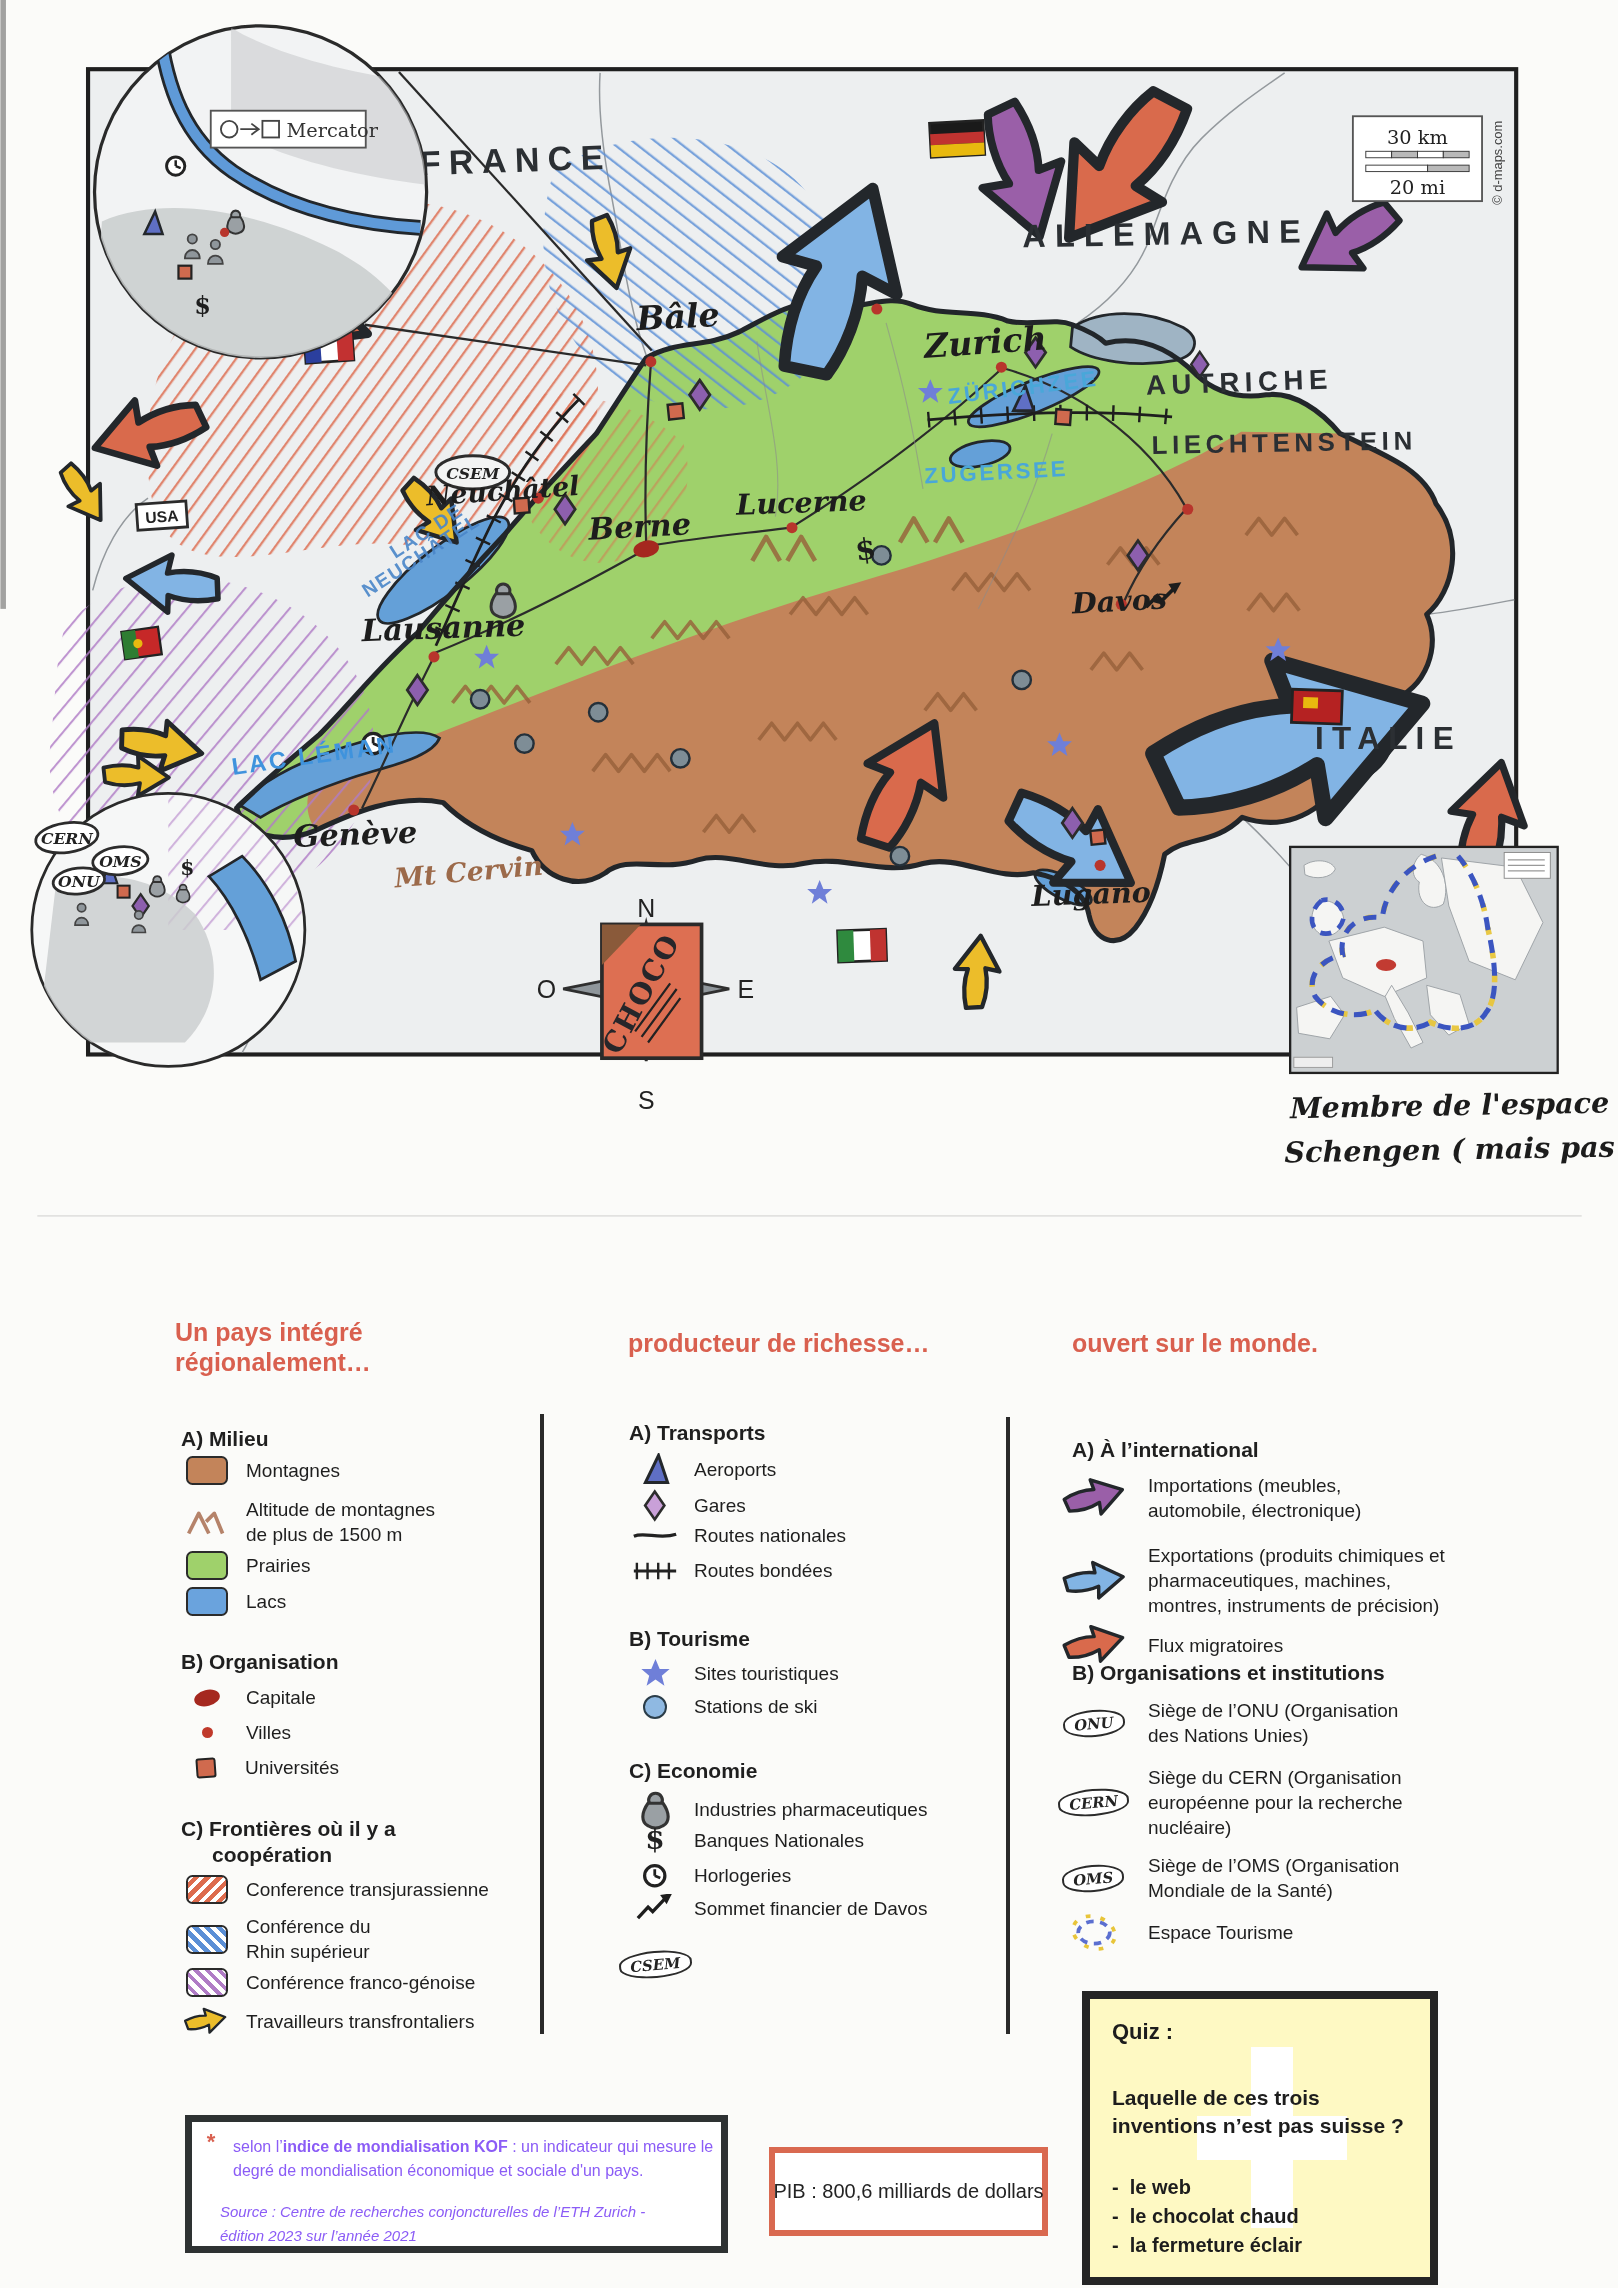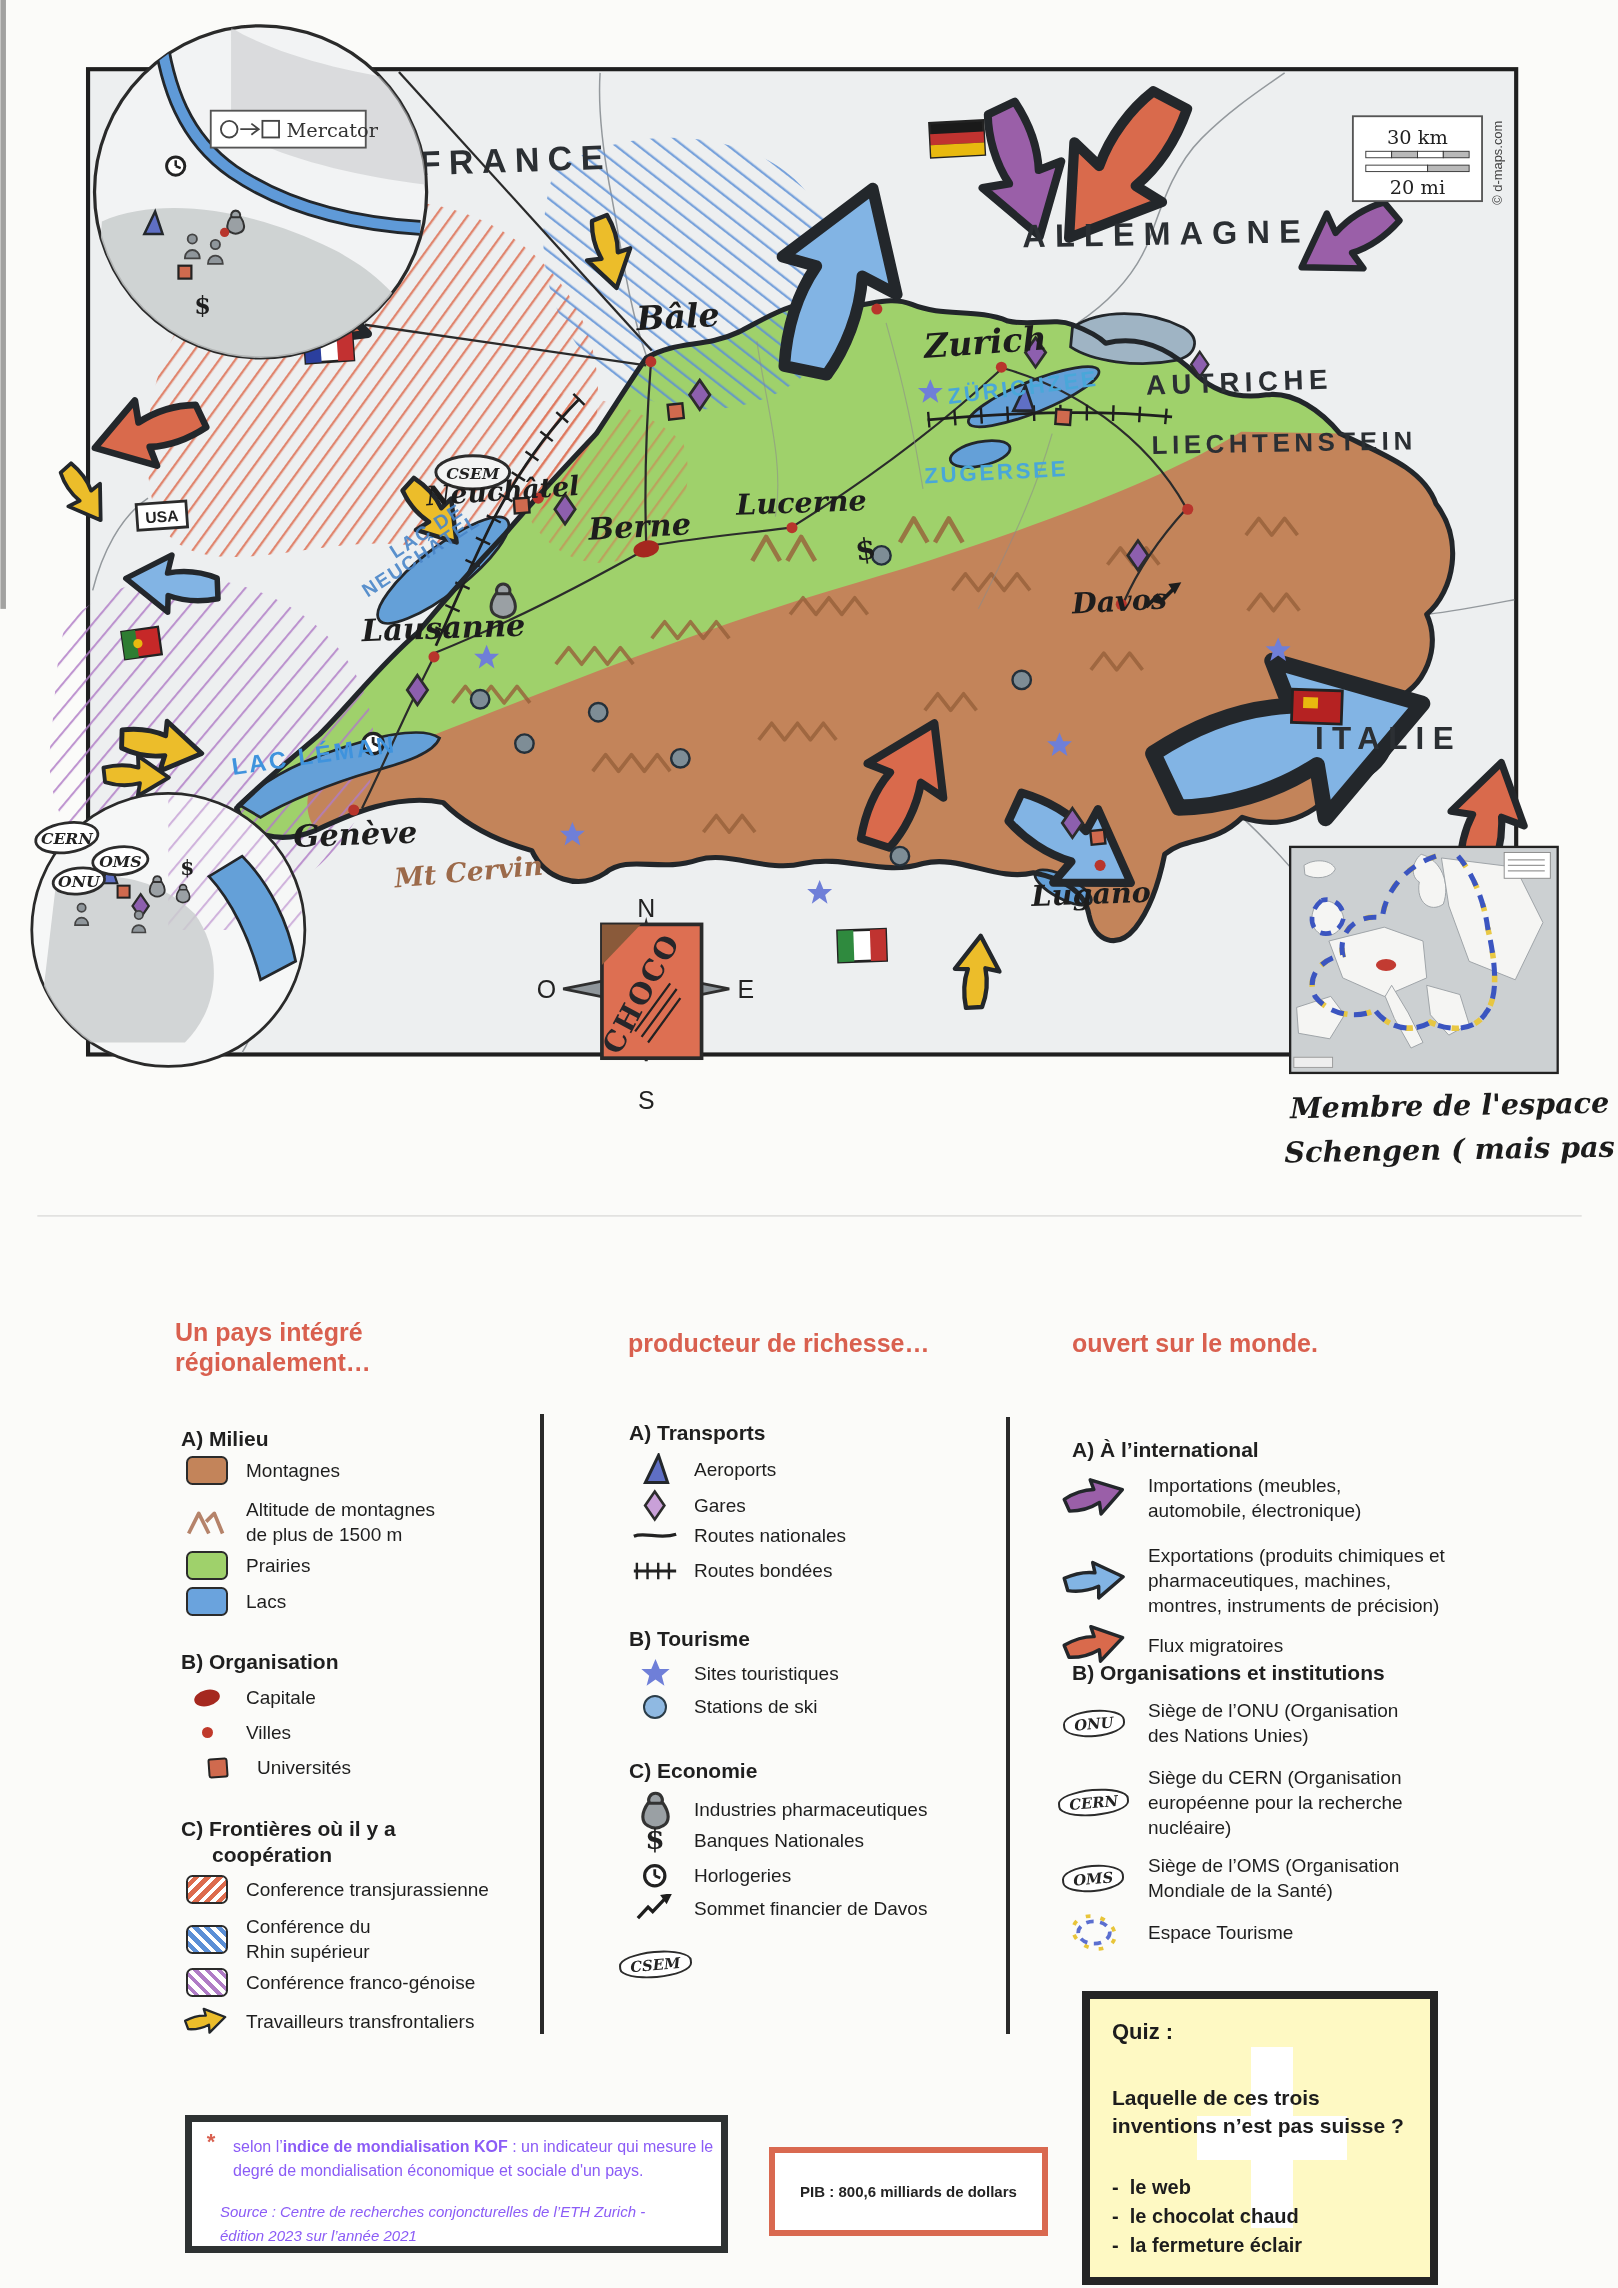--- a/index.html
+++ b/index.html
@@ -28,21 +28,21 @@
   
   #quiz{position:absolute;left:1082px;top:1991px;width:356px;height:294px;background:#fef9c3;border:8.3px solid #252525;box-sizing:border-box}
   #quiz .cross-v{position:absolute;left:161px;top:48px;width:42px;height:181px;background:#fff}
   #quiz .cross-h{position:absolute;left:107px;top:117px;width:150px;height:44px;background:#fff}
   #quiz .qt{position:absolute;font-weight:700;color:#1d1d1d}
   #footnote{position:absolute;left:185px;top:2115px;width:543px;height:138px;background:#fff;border:7.4px solid #2e3233;box-sizing:border-box}
   #footnote .star{position:absolute;left:14.8px;top:7.4px;color:#d9604f;font-weight:700;font-size:22px}
   #footnote .fl{position:absolute;left:41px;font-size:16px;color:#8b5cf6;line-height:24px;white-space:nowrap}
   #footnote .src{font-family:"Liberation Sans",sans-serif;font-style:italic;font-size:15px}
   #pib{position:absolute;left:769px;top:2147px;width:279px;height:89px;background:#fff;border:6.5px solid #d96950;box-sizing:border-box;display:flex;align-items:center;justify-content:center}
-  #pib span{font-weight:700;font-size:15px;white-space:nowrap}
+  #pib span{font-weight:400;font-size:20px;white-space:nowrap}
   #title{position:absolute;left:0;top:1263px;width:1619px;text-align:center;font-weight:700;font-size:35px;color:#2d2d2d}
   #title .st{color:#d9604f}
 </style>
 </head>
 <body>
 
 <div id="page">
 
 <svg style="position:absolute;left:0;top:0" width="1619" height="1227" viewBox="0 0 1754 1330">
   <defs>
@@ -476,21 +476,21 @@
           <span class="cap"></span>
         </span>
     <span class="txt">Capitale</span>
   </div>
   <div class="li" style="left:181px;top:1720px">
     <span class="icb">
           <span class="dot"></span>
         </span>
     <span class="txt">Villes</span>
   </div>
-  <div class="li" style="left:192px;top:1755px">
+  <div class="li" style="left:180px;top:1755px">
     <span class="icb">
           <span class="uni"></span>
         </span>
     <span class="txt">Universités</span>
   </div>
 
   <div class="sechead" style="left:181px;top:1816px;line-height:26px">
     <div>C) Frontières où il y a</div>
     <div style="margin-left:31px">coopération</div>
   </div>

